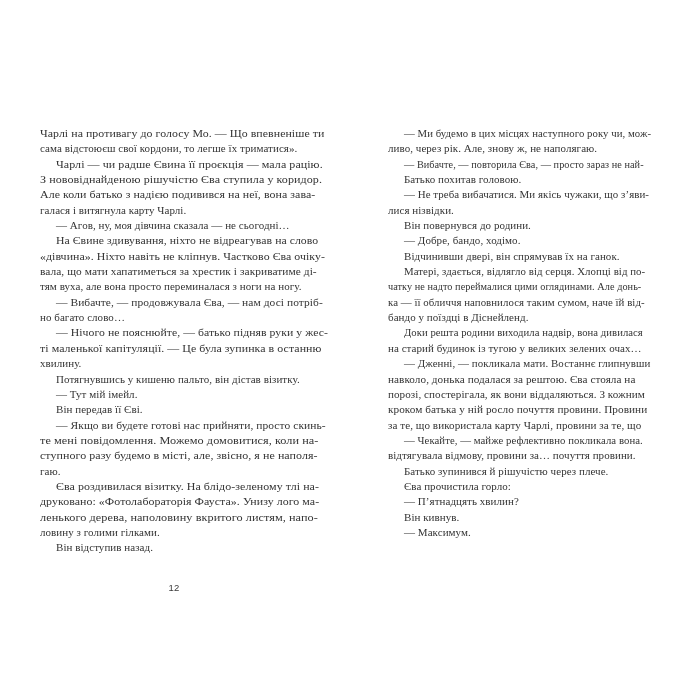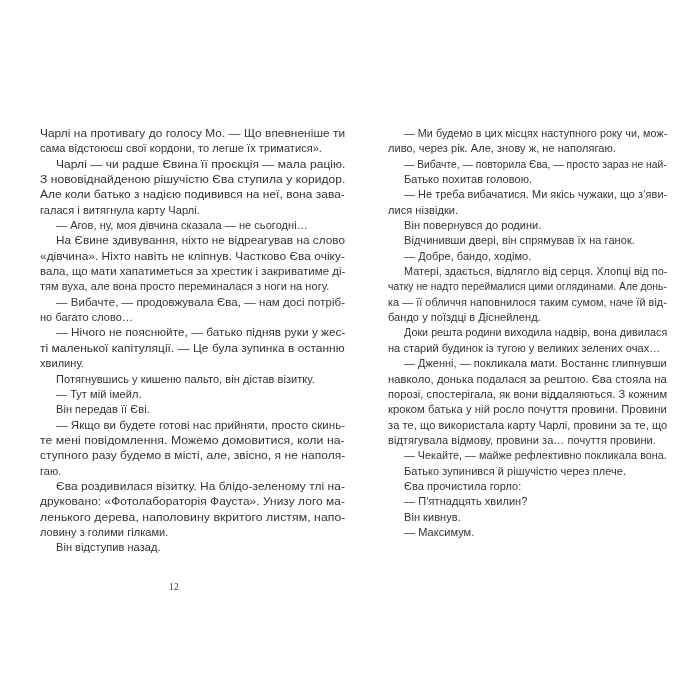--- a/index.html
+++ b/index.html
@@ -14,38 +14,38 @@
     width: 700px; height: 700px;
     background: #ffffff;
   }
   .col {
     position: absolute;
     top: 126px;
     font-size: 11px;
     line-height: 15.35px;
     color: #343434;
     letter-spacing: 0.05px;
+    font-family: Liberation Serif, serif;
   }
   .col-left  { left: 40px;  width: 305px; }
   .col-right { left: 388px; width: 279px; }
   .line { height: 15.35px; overflow: visible; }
   .line span {
     display: inline-block;
     white-space: pre;
     transform-origin: 0 60%;
   }
   .line.ind span { margin-left: 16px; }
   .pagenum {
     position: absolute;
     left: 130px; top: 582px; width: 88px;
     text-align: center;
     font-size: 9.5px;
     color: #3a3a3a;
     letter-spacing: 0.3px;
-    font-family: Liberation Serif, serif;
   }
 </style>
 </head>
 <body>
 
 <div class="page">
   <div class="col col-left">
       <div class="line"><span style="transform: scaleX(1.07774);">Чарлі на противагу до голосу Мо. — Що впевненіше ти</span></div>
       <div class="line"><span>сама відстоюєш свої кордони, то легше їх триматися».</span></div>
       <div class="line ind"><span style="transform: scaleX(1.09057);">Чарлі — чи радше Євина її проєкція — мала рацію.</span></div>
@@ -76,35 +76,35 @@
       <div class="line ind"><span>Він відступив назад.</span></div>
     </div>
   <div class="col col-right">
       <div class="line ind"><span style="transform: scaleX(0.977695);">— Ми будемо в цих місцях наступного року чи, мож-</span></div>
       <div class="line"><span>ливо, через рік. Але, знову ж, не наполягаю.</span></div>
       <div class="line ind"><span style="transform: scaleX(0.932624);">— Вибачте, — повторила Єва, — просто зараз не най-</span></div>
       <div class="line ind"><span>Батько похитав головою.</span></div>
       <div class="line ind"><span style="transform: scaleX(0.992453);">— Не треба вибачатися. Ми якісь чужаки, що з’яви-</span></div>
       <div class="line"><span>лися нізвідки.</span></div>
       <div class="line ind"><span>Він повернувся до родини.</span></div>
+      <div class="line ind"><span>— Добре, бандо, ходімо.</span></div>
       <div class="line ind"><span>Відчинивши двері, він спрямував їх на ганок.</span></div>
-      <div class="line ind"><span>— Добре, бандо, ходімо.</span></div>
       <div class="line ind"><span style="transform: scaleX(0.988722);">Матері, здається, відлягло від серця. Хлопці від по-</span></div>
       <div class="line"><span style="transform: scaleX(0.93311);">чатку не надто переймалися цими оглядинами. Але донь-</span></div>
       <div class="line"><span style="transform: scaleX(0.985866);">ка — її обличчя наповнилося таким сумом, наче їй від-</span></div>
       <div class="line"><span>бандо у поїздці в Діснейленд.</span></div>
       <div class="line ind"><span style="transform: scaleX(0.97048);">Доки решта родини виходила надвір, вона дивилася</span></div>
       <div class="line"><span>на старий будинок із тугою у великих зелених очах…</span></div>
       <div class="line ind"><span style="transform: scaleX(0.992453);">— Дженні, — покликала мати. Востаннє глипнувши</span></div>
       <div class="line"><span style="transform: scaleX(1.01825);">навколо, донька подалася за рештою. Єва стояла на</span></div>
       <div class="line"><span style="transform: scaleX(1.01087);">порозі, спостерігала, як вони віддаляються. З кожним</span></div>
       <div class="line"><span style="transform: scaleX(1.02198);">кроком батька у ній росло почуття провини. Провини</span></div>
       <div class="line"><span style="transform: scaleX(1.01087);">за те, що використала карту Чарлі, провини за те, що</span></div>
+      <div class="line ind"><span style="transform: scaleX(0.977695);">— Чекайте, — майже рефлективно покликала вона.</span></div>
       <div class="line"><span>відтягувала відмову, провини за… почуття провини.</span></div>
-      <div class="line ind"><span style="transform: scaleX(0.977695);">— Чекайте, — майже рефлективно покликала вона.</span></div>
       <div class="line ind"><span>Батько зупинився й рішучістю через плече.</span></div>
       <div class="line ind"><span>Єва прочистила горло:</span></div>
       <div class="line ind"><span>— П’ятнадцять хвилин?</span></div>
       <div class="line ind"><span>Він кивнув.</span></div>
       <div class="line ind"><span>— Максимум.</span></div>
     </div>
   <div class="pagenum">12</div>
 </div>
 
 </body></html>

